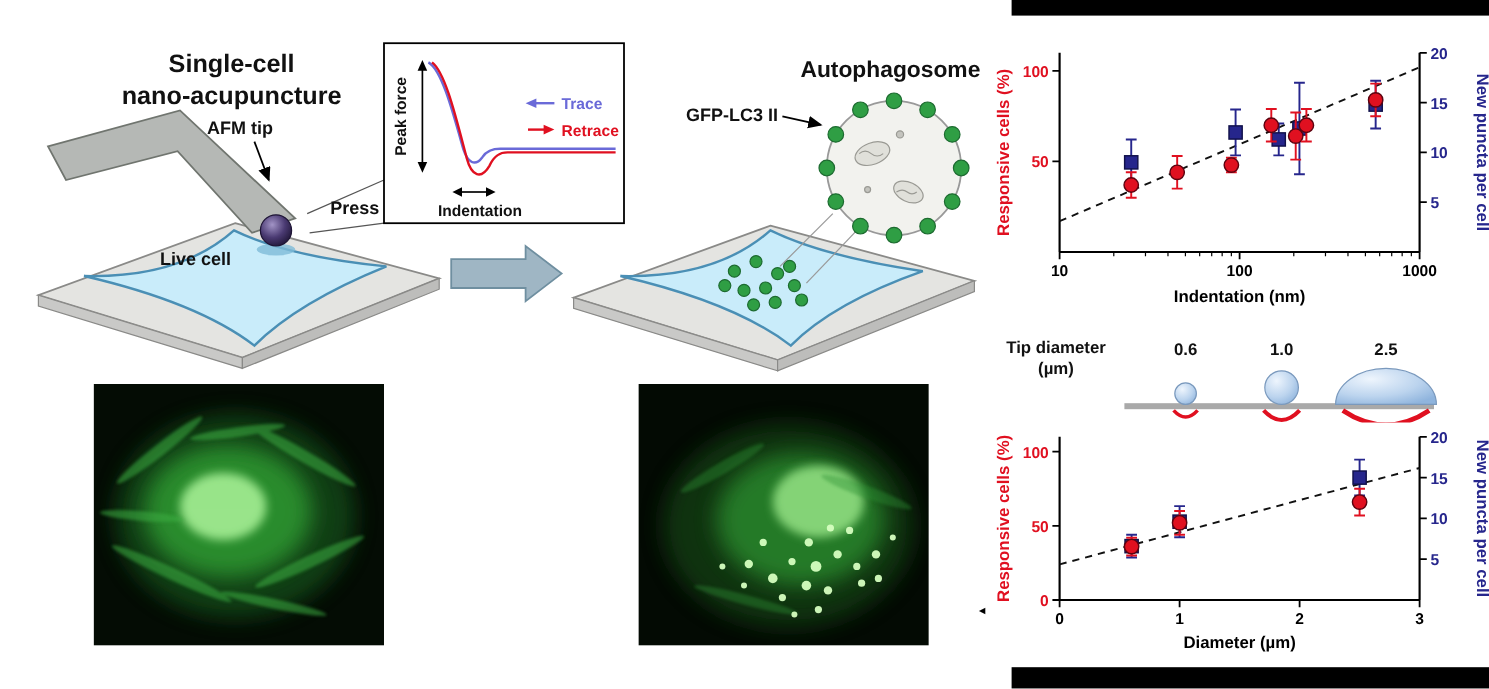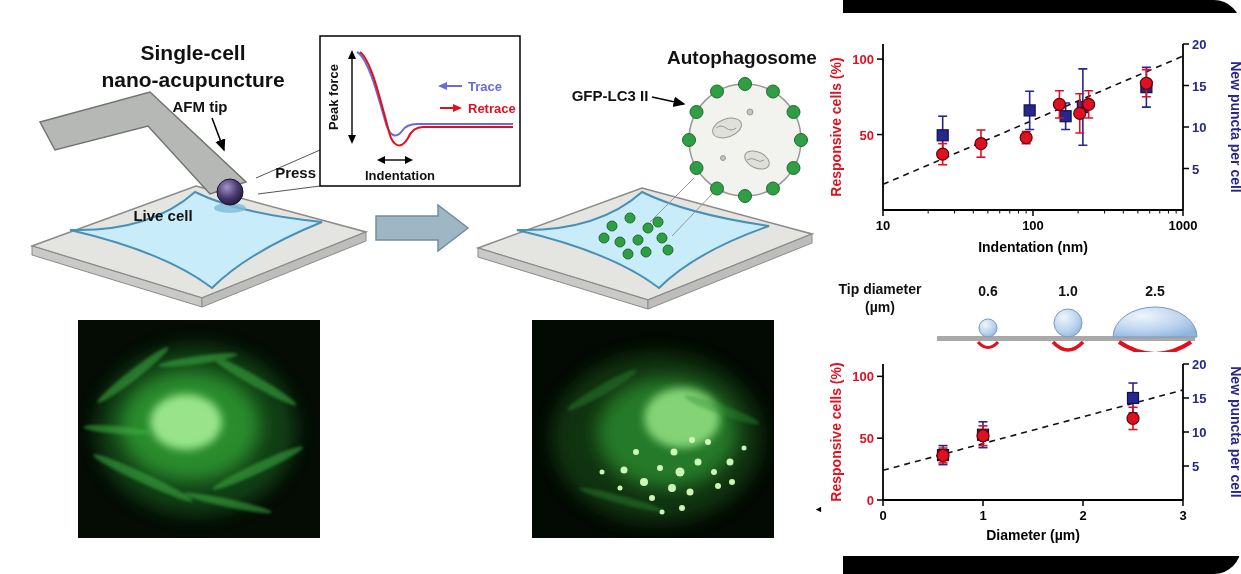--- a/index.html
+++ b/index.html
@@ -1,17 +1,17 @@
 <!DOCTYPE html>
 <html><head>
 <meta charset="utf-8">
 <style>
   html,body{margin:0;padding:0;background:#ffffff;}
   .canvas{position:relative;width:1241px;height:574px;background:#ffffff;overflow:hidden;
-          font-family:"Liberation Sans",sans-serif;border-radius:27px;}
+          font-family:"Liberation Sans",sans-serif;}
   .black-bar{position:absolute;background:#000;}
   .black-bar.top{left:843px;top:0;width:398px;height:13px;}
   .black-bar.bottom{left:843px;top:556px;width:398px;height:18px;}
   svg.layer{position:absolute;}
   svg text{font-family:"Liberation Sans",sans-serif;}
   .tick{font-size:13px;font-weight:700;}
   .axlabel{font-size:14px;font-weight:700;}
 </style>
 </head>
 <body>

